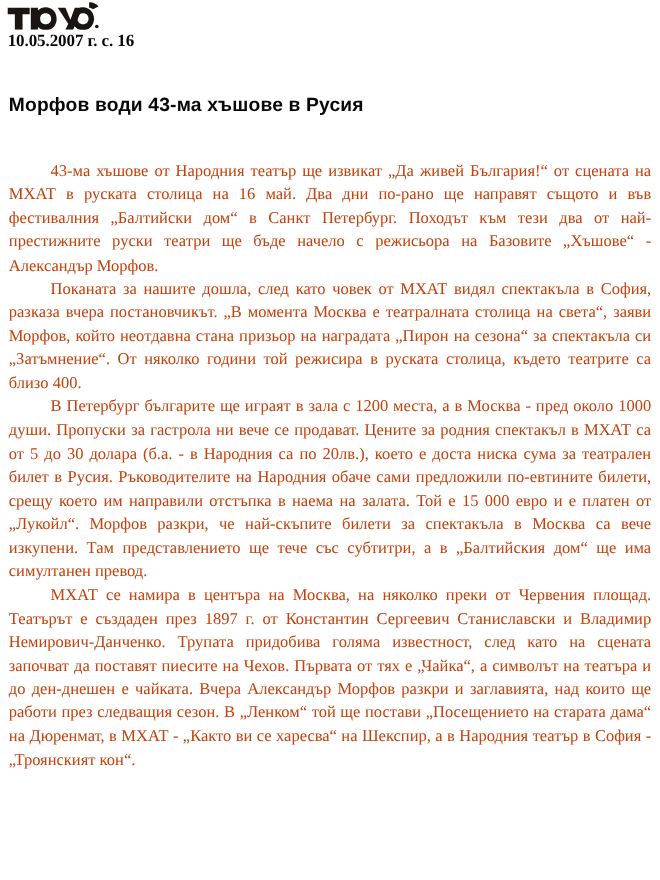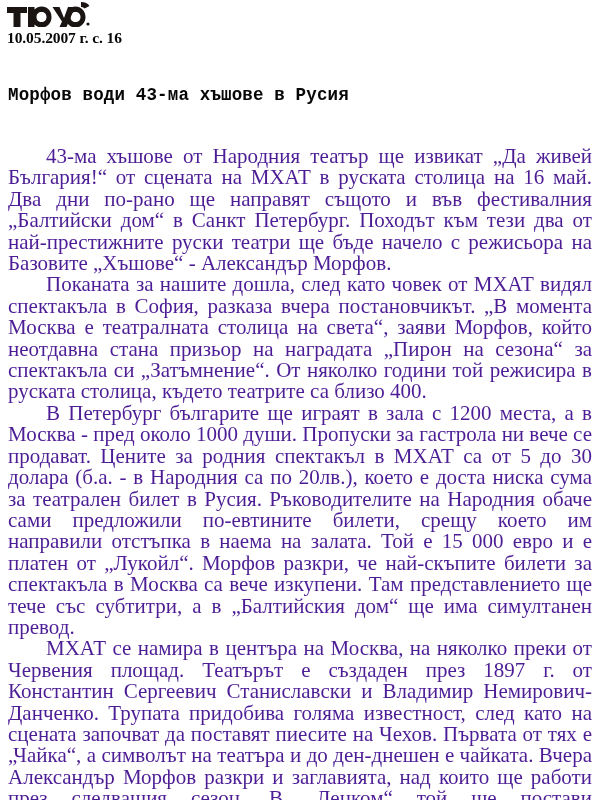--- a/index.html
+++ b/index.html
@@ -48,43 +48,43 @@
     letter-spacing: -0.1px;
     color: #080808;
     white-space: nowrap;
   }
 
   
   .headline {
     position: absolute;
     left: 8px;
     top: 73px;
-    font-family: Liberation Mono, monospace;
+    font-family: Liberation Sans, sans-serif;
     font-weight: bold;
     font-size: 17.5px;
     letter-spacing: 0.15px;
     color: #070707;
     white-space: nowrap;
   }
 
   
   .article {
     position: absolute;
     left: 8px;
     top: 146px;
     width: 584px;
   }
   .article p {
     margin: 0;
     text-align: justify;
     text-justify: inter-word;
     text-indent: 38px;
-    font-size: 21px;
+    font-size: 15px;
     line-height: 21.4px;
-    color: #4c1d95;
+    color: #c2410c;
     hyphens: manual;
   }
   .article p:last-child { text-align: justify; }
 
   
   .byline {
     position: absolute;
     left: 8px;
     top: 778px;
     font-family: "Liberation Serif", "DejaVu Serif", serif;

